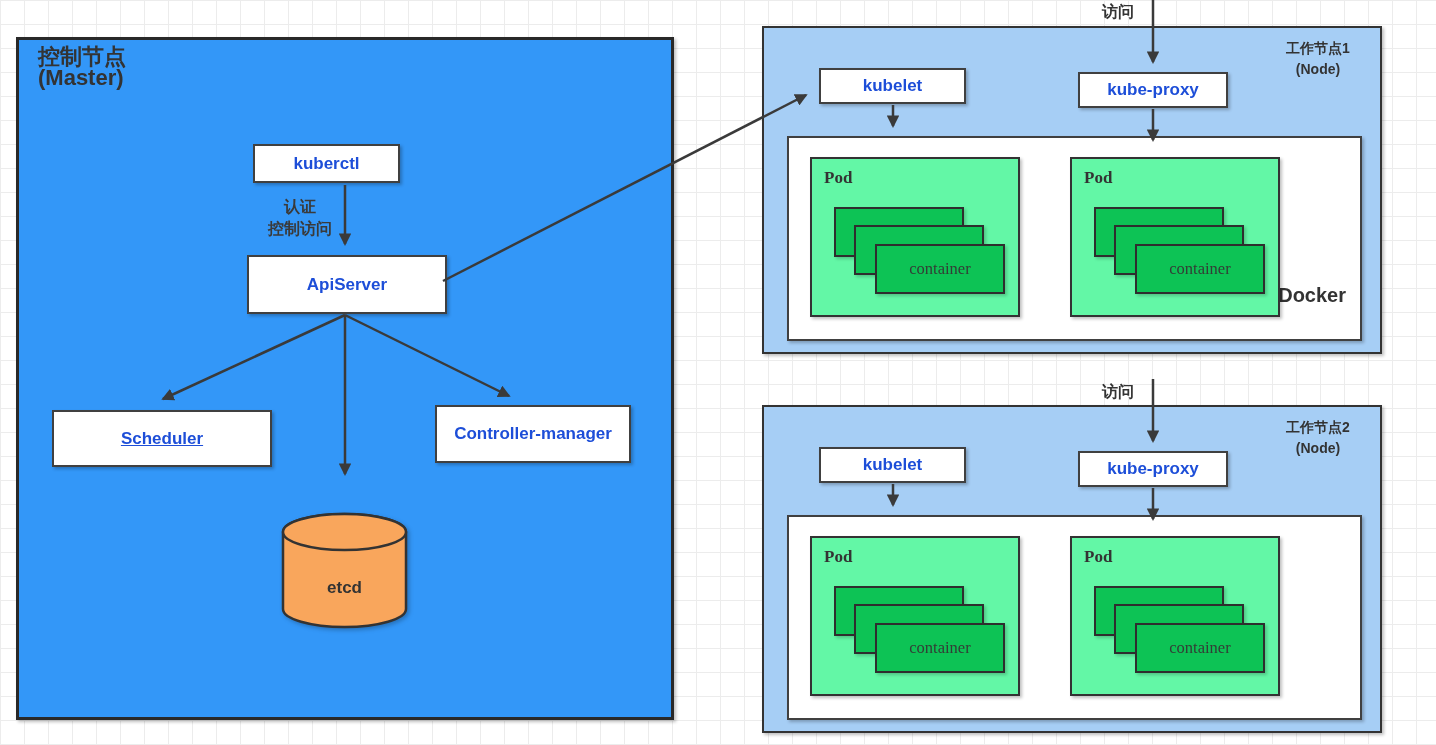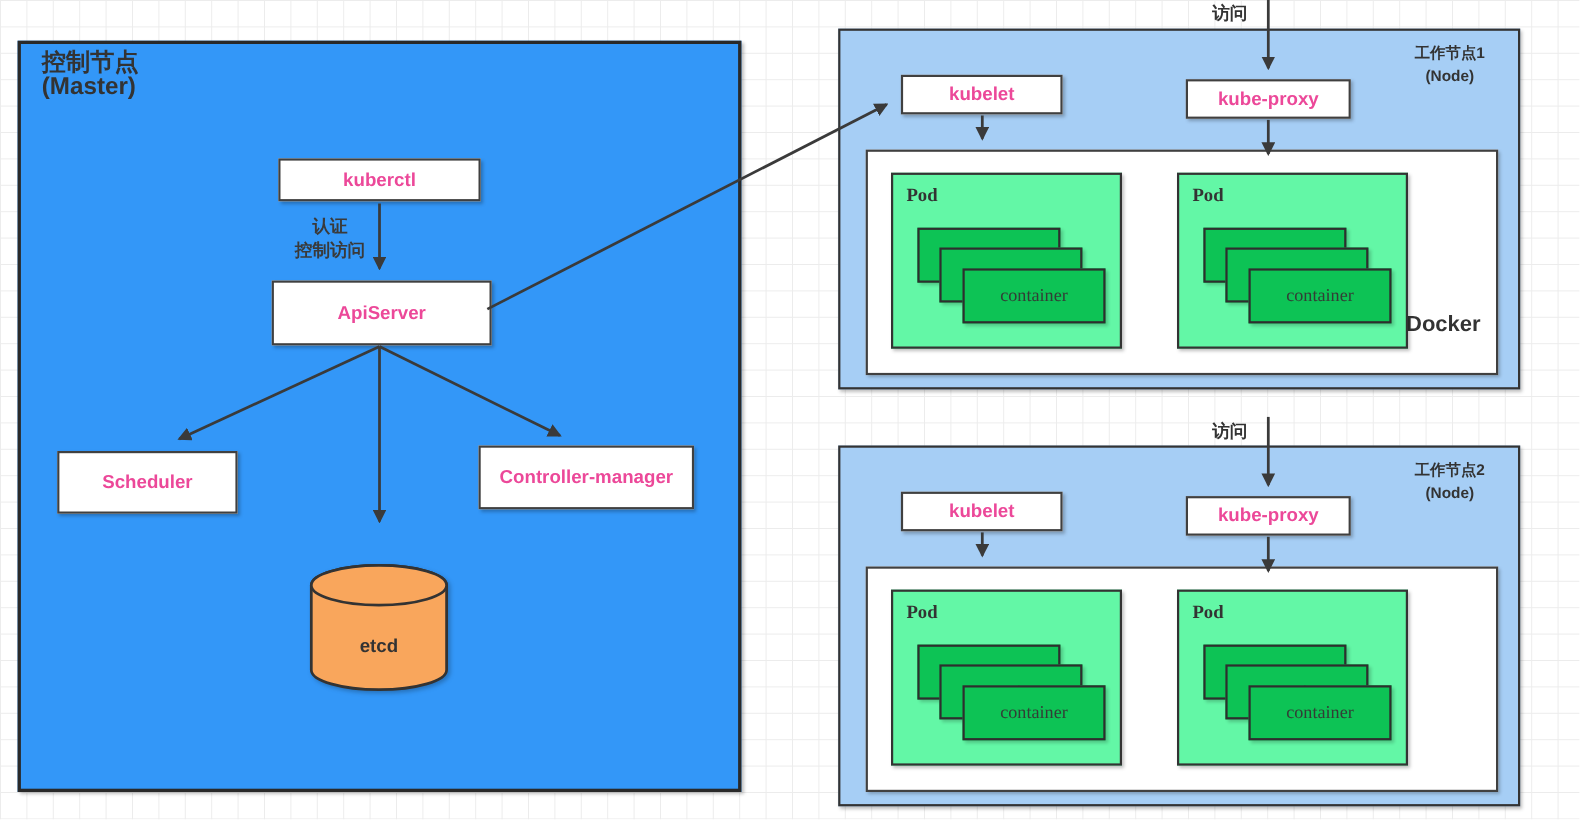--- a/index.html
+++ b/index.html
@@ -24,21 +24,21 @@
   .master{
     left:16px;top:37px;width:658px;height:683px;
     background:#3397f8;border:3px solid #292929;
   }
   .group-title{
     position:absolute;font-weight:bold;font-size:22px;line-height:21px;color:#333;
   }
   .wbox{
     background:#ffffff;border:2px solid #404040;
     display:flex;align-items:center;justify-content:center;
-    font-weight:bold;font-size:17px;color:#ec4899;
+    font-weight:bold;font-size:17px;color:#1d4ed8;
   }
   .node{
     background:#a6cef5;border:2px solid #333333;
   }
   .node-title{
     position:absolute;font-weight:bold;font-size:14px;line-height:21px;
     color:#333;text-align:center;width:120px;
   }
   .dockerbox{
     background:#ffffff;border:2px solid #404040;
@@ -83,34 +83,34 @@
 
 <div class="canvas">
 
   <div>
     <div class="shape master"></div>
     <div class="group-title" style="left:38px;top:46px;">
       <div>控制节点</div>
       <div>(Master)</div>
     </div>
 
-    <div class="shape wbox" style="left:253px;top:144px;width:184px;height:39px;">
+    <div class="shape wbox" style="left:253px;top:144px;width:147px;height:39px;">
       <span>kuberctl</span>
     </div>
 
     <div class="auth-label">
       <div>认证</div>
       <div>控制访问</div>
     </div>
 
     <div class="shape wbox" style="left:247px;top:255px;width:200px;height:59px;">
       <span>ApiServer</span>
     </div>
 
-    <div class="shape wbox" style="left:52px;top:410px;width:164px;height:57px;">
+    <div class="shape wbox" style="left:52px;top:410px;width:220px;height:57px;text-decoration:underline;">
       <span>Scheduler</span>
     </div>
 
     <div class="shape wbox" style="left:435px;top:405px;width:196px;height:58px;">
       <span>Controller-manager</span>
     </div>
 
     <div class="abs etcd-wrap">
       <svg width="127" height="117" viewBox="0 0 127 117" style="filter:drop-shadow(2px 2px 2px rgba(0,0,0,0.25));">
         <path d="M2,20 a61.5,18 0 0 1 123,0 v77 a61.5,18 0 0 1 -123,0 z" fill="#f9a65c" stroke="#333333" stroke-width="2.5"></path>

